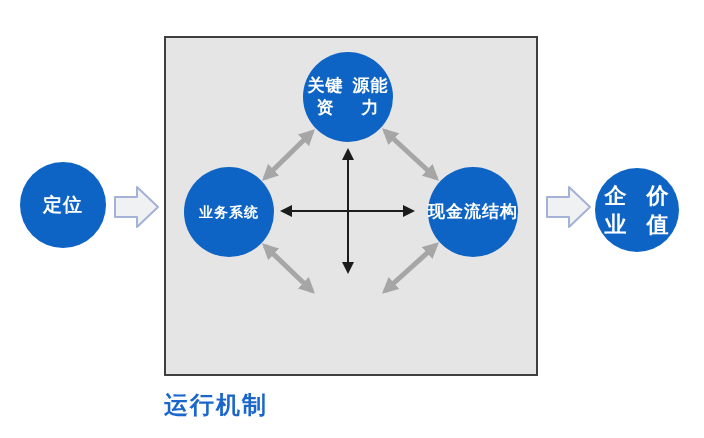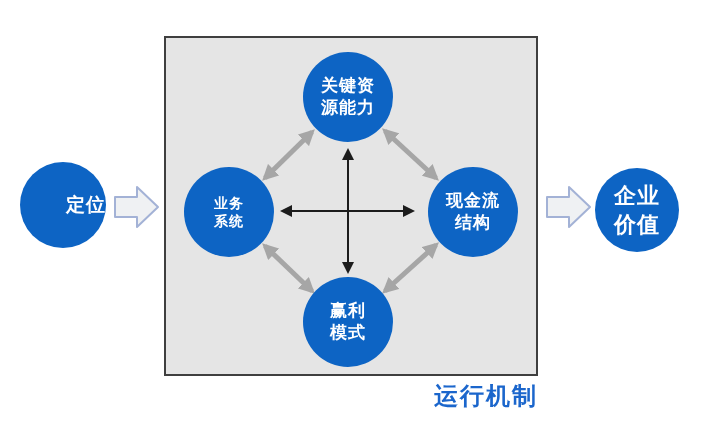--- a/index.html
+++ b/index.html
@@ -19,32 +19,32 @@
     position:absolute;left:164px;top:36px;width:374px;height:340px;
     background:var(--box-fill);
     border:2px solid var(--box-border);
     box-sizing:border-box;
   }
   .arrow-layer{position:absolute;left:0;top:0;width:704px;height:438px;pointer-events:none;}
   .node{
     position:absolute;border-radius:50%;
     background:var(--node-blue);
     color:#ffffff;font-weight:bold;text-align:center;
-    display:flex;flex-direction:column;align-items:center;justify-content:center;
+    display:flex;flex-direction:row;align-items:center;justify-content:center;
     line-height:1.32;letter-spacing:1px;
   }
   .node-top{left:303px;top:52px;width:90px;height:90px;font-size:17px;}
   .node-left{left:184px;top:167px;width:90px;height:90px;font-size:14px;}
   .node-right{left:428px;top:167px;width:90px;height:90px;font-size:17px;}
   .node-bottom{left:303px;top:277px;width:90px;height:90px;font-size:17px;}
-  .node-positioning{left:20px;top:162px;width:86px;height:86px;font-size:19px;align-items:flex-end;}
+  .node-positioning{left:20px;top:162px;width:86px;height:86px;font-size:19px;}
   .node-value{left:595px;top:168px;width:84px;height:84px;font-size:22px;}
   .box-label{
-    position:absolute;left:164px;top:380px;width:374px;
-    text-align:right;font-size:24px;font-weight:bold;
+    position:absolute;left:164px;top:389px;width:374px;
+    text-align:left;font-size:24px;font-weight:bold;
     color:var(--label-blue);letter-spacing:2px;
   }
   .gray-line{stroke:var(--gray-arrow);stroke-width:5;}
   .black-line{stroke:var(--black-arrow);stroke-width:2;}
   .gray-head{fill:var(--gray-arrow);}
   .black-head{fill:var(--black-arrow);}
   .block-arrow{fill:var(--block-arrow-fill);stroke:var(--block-arrow-border);stroke-width:2;stroke-linejoin:round;}
 </style>
 </head>
 <body>
@@ -87,24 +87,20 @@
   <div class="node node-left">
     <span>业务</span>
     <span>系统</span>
   </div>
 
   <div class="node node-right">
     <span>现金流</span>
     <span>结构</span>
   </div>
 
-  <div class="node node-bottom">
-    <span>赢利</span>
-    <span>模式</span>
-  </div>
 
   <div class="node node-value">
     <span>企业</span>
     <span>价值</span>
   </div>
 
   <div class="box-label">运行机制</div>
 
 </div>
 

